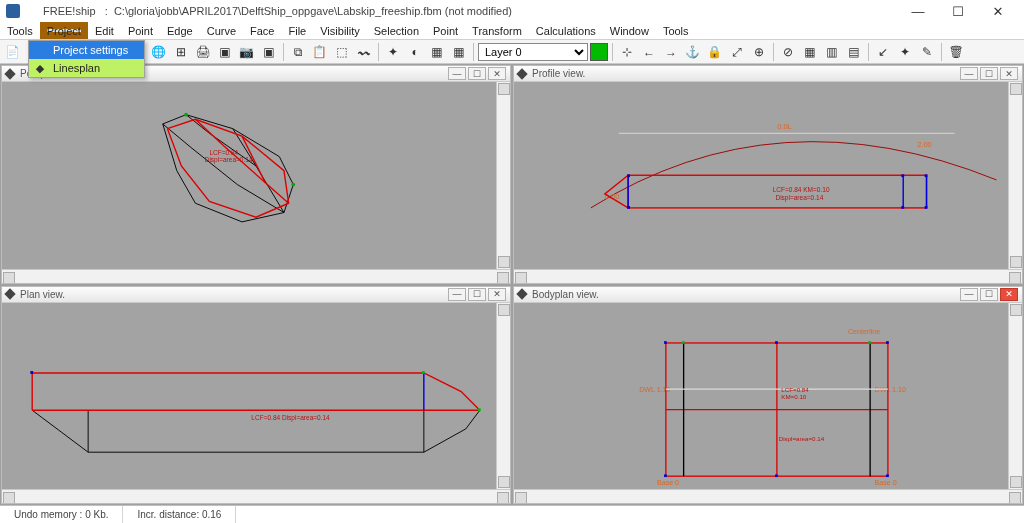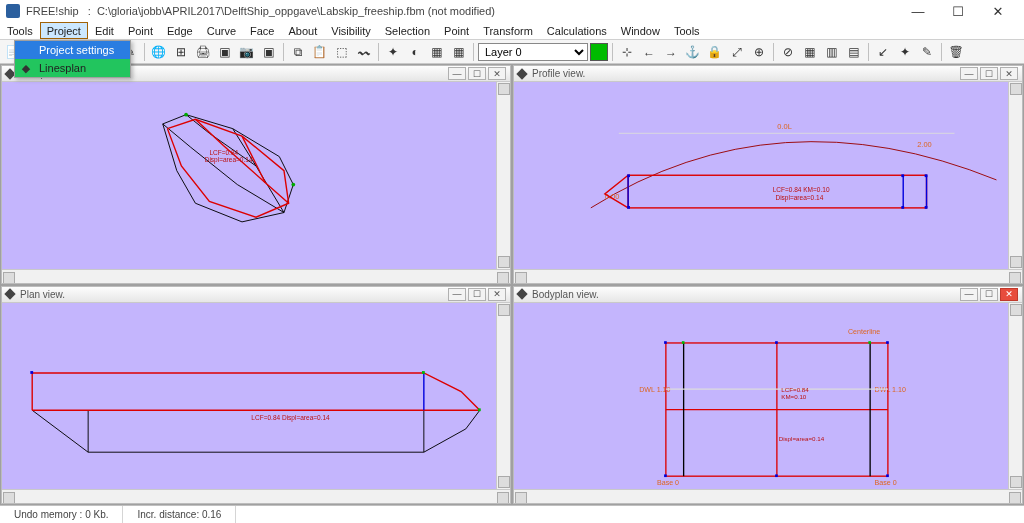--- a/index.html
+++ b/index.html
@@ -1,46 +1,46 @@
 <!DOCTYPE html>
 <html><head>
 <meta charset="utf-8">
 <style>
 * { margin: 0; padding: 0; box-sizing: border-box; font-family: "Segoe UI", Tahoma, sans-serif; }
 body { background: #f0f0f0; width: 1024px; height: 523px; overflow: hidden; font-size: 11px; color: #222; }
 
-.title-bar { height: 22px; background: #fff; display: flex; align-items: center; padding: 0 6px; position: relative; }
+.title-bar { height: 22px; background: #fff; display: flex; align-items: center; padding: 0 6px; position: relative; gap: 17px; }
 .title-bar .app-icon { width: 14px; height: 14px; background: #2b5f9e; margin-right: 6px; border-radius: 2px; }
 .title-bar .title { flex: 1; font-size: 11px; color: #444; }
 .title-bar .win-controls { display: flex; gap: 0; }
 .title-bar .win-controls div { width: 40px; height: 22px; display: flex; align-items: center; justify-content: center; font-size: 13px; color: #333; }
 
 .menu-bar { height: 18px; background: #fff; display: flex; align-items: stretch; border-bottom: 1px solid #d0d0d0; font-size: 11px; position: relative; z-index: 10; }
 .menu-bar .menu-item { padding: 0 7px; display: flex; align-items: center; cursor: default; }
-.menu-bar .menu-item.active { background: #cce8ff; border: 1px solid #a16207; padding: 0 6px; }
-.menu-dropdown { position: absolute; top: 40px; left: 14px; background: #22c55e; border: 1px solid #a0a0a0; box-shadow: 2px 2px 4px rgba(0,0,0,0.25); z-index: 50; font-size: 11px; min-width: 100px; }
+.menu-bar .menu-item.active { background: #cce8ff; border: 7px solid #a16207; padding: 0 0; }
+.menu-dropdown { position: absolute; top: 40px; left: 28px; background: #bef264; border: 1px solid #a0a0a0; box-shadow: 2px 2px 4px rgba(0,0,0,0.25); z-index: 50; font-size: 11px; min-width: 100px; }
 .menu-dropdown .dd-item { padding: 3px 16px 3px 24px; display: flex; align-items: center; position: relative; cursor: default; }
 .menu-dropdown .dd-item .dd-icon { position: absolute; left: 4px; width: 14px; height: 14px; display: flex; align-items: center; justify-content: center; font-size: 11px; color: #333; }
 .menu-dropdown .dd-item.selected { background: #2a7de1; color: #fff; }
 
 .toolbar { height: 24px; background: #f5f5f5; border-bottom: 1px solid #c9c9c9; display: flex; align-items: center; padding: 0 3px; gap: 2px; }
 .toolbar .tb-btn { width: 20px; height: 20px; display: flex; align-items: center; justify-content: center; font-size: 12px; color: #333; border: 1px solid transparent; cursor: default; }
 .toolbar .tb-sep { width: 1px; height: 18px; background: #c0c0c0; margin: 0 2px; }
 .toolbar .layer-select { height: 18px; font-size: 11px; border: 1px solid #888; background: #fff; padding: 0 2px; width: 110px; }
 .toolbar .color-swatch { width: 18px; height: 18px; background: #0b0; border: 1px solid #555; }
 
 .workspace { display: grid; grid-template-columns: 1fr 1fr; grid-template-rows: 1fr 1fr; height: calc(523px - 22px - 18px - 24px - 18px); background: #a0a0a0; gap: 2px; padding: 1px; }
 
 .pane { background: #e9e9e9; border: 1px solid #bcbcbc; display: flex; flex-direction: column; position: relative; overflow: hidden; }
 .pane-title { height: 16px; background: linear-gradient(#fdfdfd,#e6e6e6); border-bottom: 1px solid #c9c9c9; display: flex; align-items: center; padding: 0 4px; font-size: 10px; color: #555; }
 .pane-title .diamond { width: 8px; height: 8px; background: #444; transform: rotate(45deg); margin-right: 6px; }
 .pane-title .spacer { flex: 1; }
 .pane-title .pane-btn { width: 18px; height: 13px; border: 1px solid #b0b0b0; background: #f3f3f3; display: flex; align-items: center; justify-content: center; font-size: 9px; margin-left: 2px; color: #555; cursor: default; }
 .pane-title .pane-btn.close { background: #e74c3c; color:#fff; border-color:#c0392b; }
-.pane-body { flex: 1; background: #c4b5fd; position: relative; overflow: hidden; }
+.pane-body { flex: 1; background: #a3a3a3; position: relative; overflow: hidden; }
 .scroll-h { height: 14px; background: #f1f1f1; border-top: 1px solid #c9c9c9; position: relative; }
 .scroll-h::before,.scroll-h::after{content:'';position:absolute;top:2px;width:10px;height:10px;background:#ddd;border:1px solid #aaa;}
 .scroll-h::before{left:1px;} .scroll-h::after{right:1px;}
 .scroll-v { width: 14px; background: #f1f1f1; border-left: 1px solid #c9c9c9; position: absolute; right: 0; top: 16px; bottom: 14px; }
 .scroll-v::before,.scroll-v::after{content:'';position:absolute;left:1px;width:10px;height:10px;background:#ddd;border:1px solid #aaa;}
 .scroll-v::before{top:1px;} .scroll-v::after{bottom:1px;}
 
 .status-bar { height: 18px; background: #fff; border-top: 1px solid #c0c0c0; display: flex; align-items: flex-start; font-size: 10px; color: #444; }
 .status-bar .cell { padding: 0 14px; border-right: 1px solid #d5d5d5; height: 100%; display: flex; align-items: center; }
 
@@ -66,21 +66,21 @@
 </div>
 
 <div class="menu-bar" id="menu-bar">
     <div class="menu-item">Tools</div>
     <div class="menu-item active">Project</div>
     <div class="menu-item">Edit</div>
     <div class="menu-item">Point</div>
     <div class="menu-item">Edge</div>
     <div class="menu-item">Curve</div>
     <div class="menu-item">Face</div>
-    <div class="menu-item">About</div>
+    <div class="menu-item">File</div>
     <div class="menu-item">Visibility</div>
     <div class="menu-item">Selection</div>
     <div class="menu-item">Point</div>
     <div class="menu-item">Transform</div>
     <div class="menu-item">Calculations</div>
     <div class="menu-item">Window</div>
     <div class="menu-item">Tools</div>
   </div>
 
 <div class="menu-dropdown" id="menu-dropdown">

